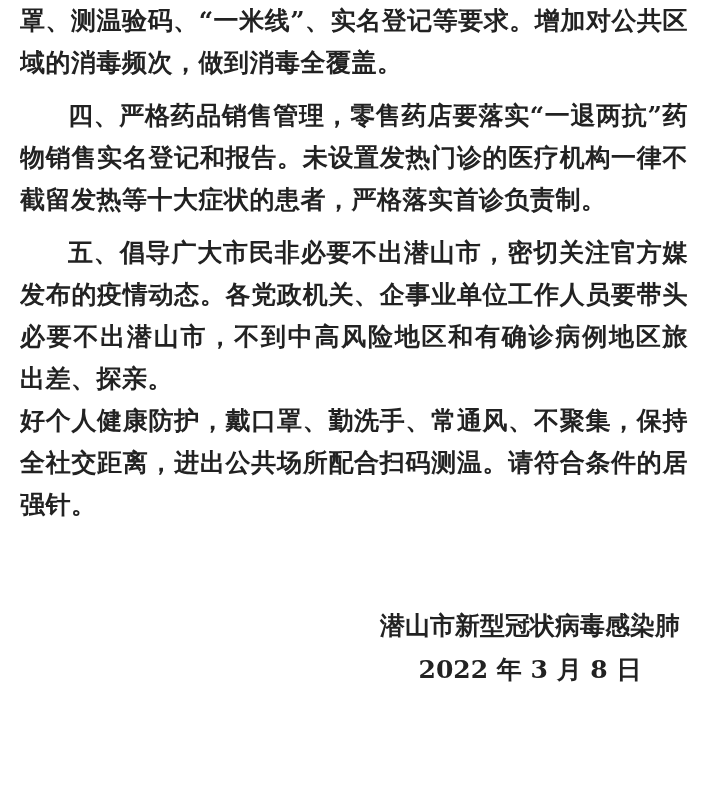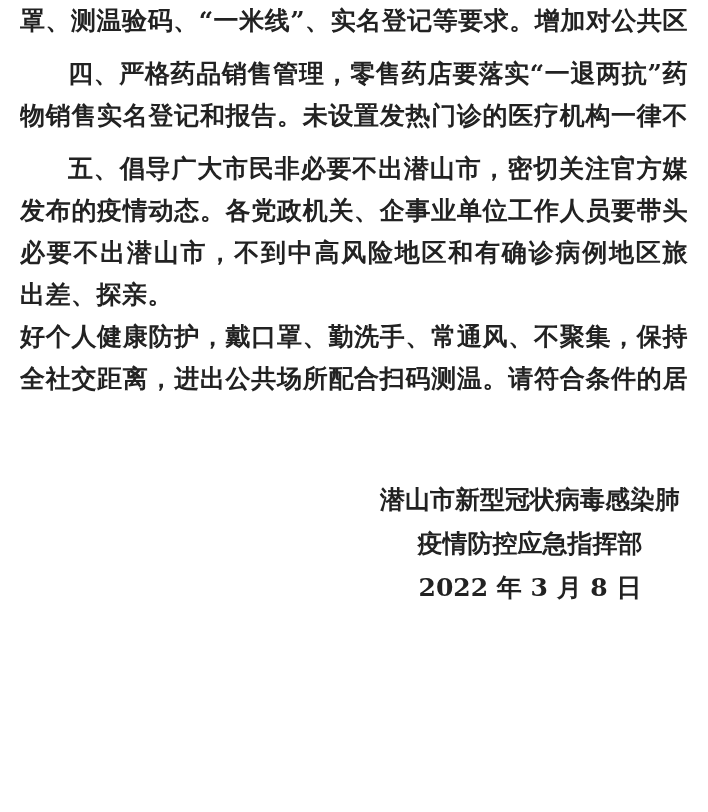--- a/index.html
+++ b/index.html
@@ -55,40 +55,42 @@
     overflow: hidden;
   }
 </style>
 </head>
 <body>
 
 <div class="page">
 
   <div class="para">
     <div class="line fill">罩、测温验码、“一米线”、实名登记等要求。增加对公共区</div>
+    <div class="line">域的消毒频次，做到消毒全覆盖。</div>
   </div>
 
   <div class="para">
     <div class="line fill indent">四、严格药品销售管理，零售药店要落实“一退两抗”药</div>
     <div class="line fill">物销售实名登记和报告。未设置发热门诊的医疗机构一律不允许</div>
+    <div class="line">截留发热等十大症状的患者，严格落实首诊负责制。</div>
   </div>
 
   <div class="para">
     <div class="line fill indent">五、倡导广大市民非必要不出潜山市，密切关注官方媒体</div>
     <div class="line fill">发布的疫情动态。各党政机关、企事业单位工作人员要带头非</div>
     <div class="line fill">必要不出潜山市，不到中高风险地区和有确诊病例地区旅游、</div>
     <div class="line">出差、探亲。</div>
   </div>
 
   <div class="para">
     <div class="line fill">好个人健康防护，戴口罩、勤洗手、常通风、不聚集，保持安</div>
     <div class="line fill">全社交距离，进出公共场所配合扫码测温。请符合条件的居民</div>
+    <div class="line">强针。</div>
   </div>
 
   <div class="spacer-block"></div>
 
   <div class="signature">
     <div class="sig-line">潜山市新型冠状病毒感染肺炎</div>
-    <div class="sig-line">疫情防控应急指挥部</div>
     <div class="sig-line">2022 年 3 月 8 日</div>
   </div>
 
 </div>
 
 </body></html>

